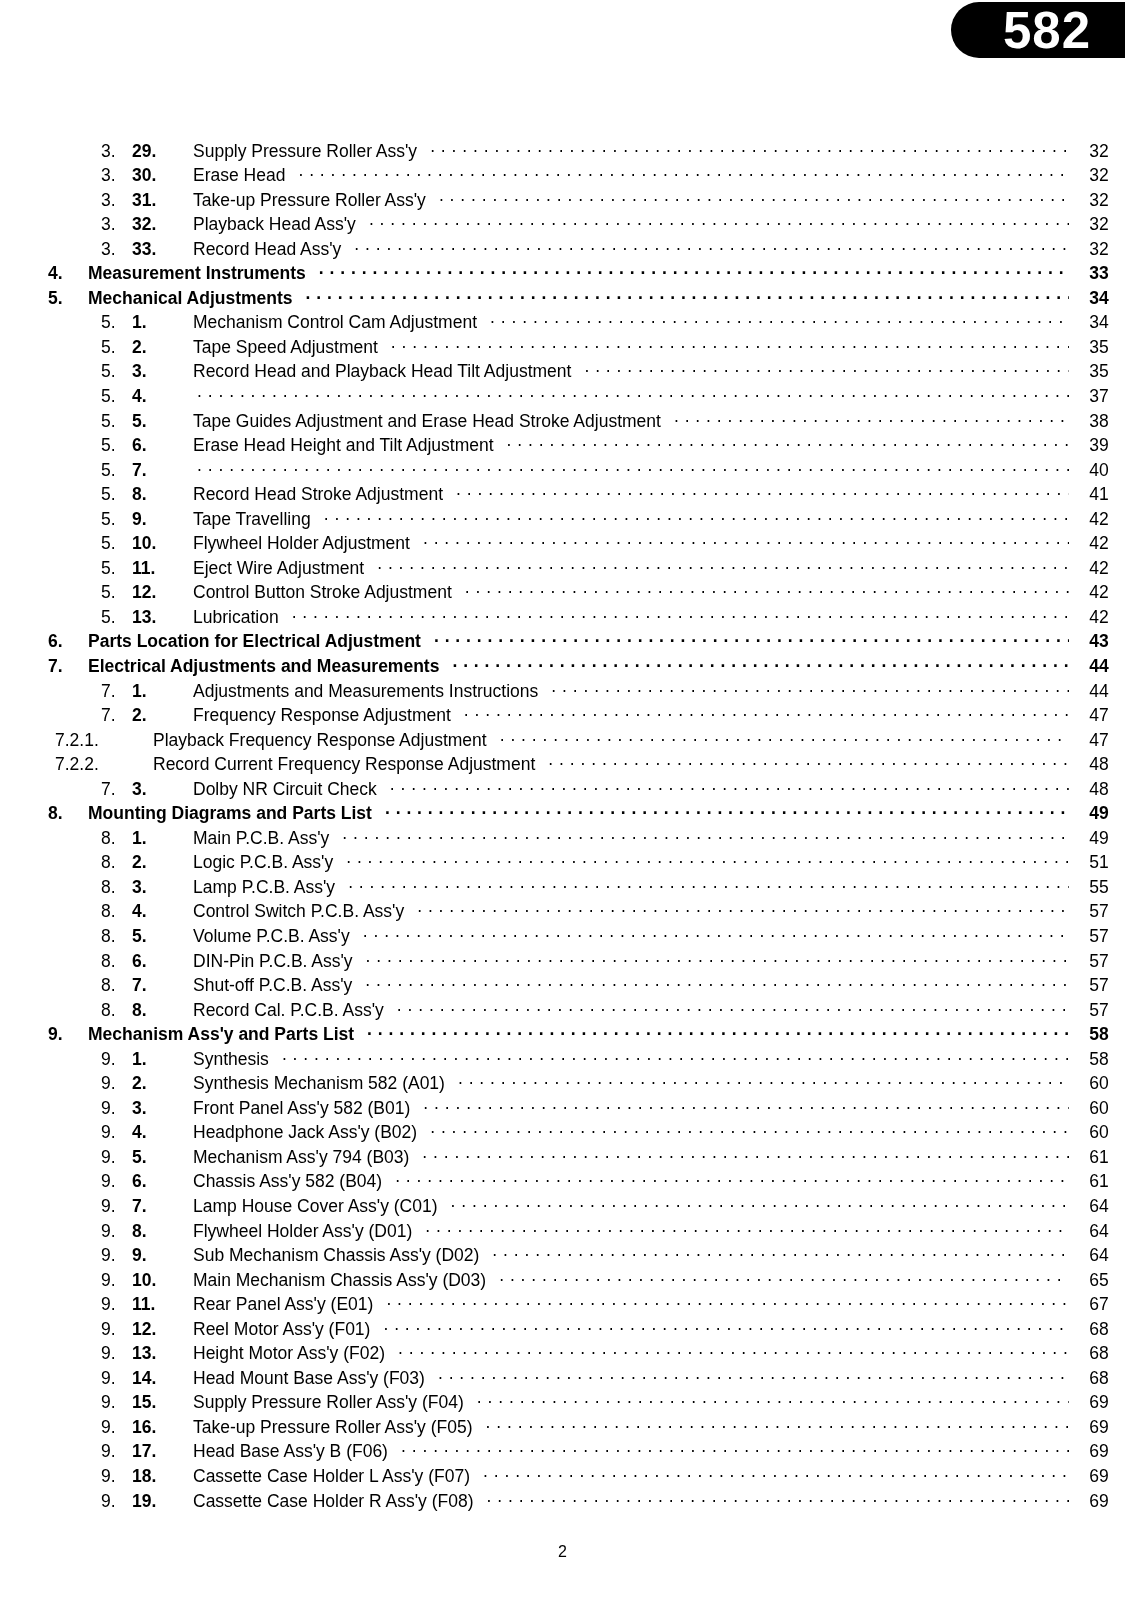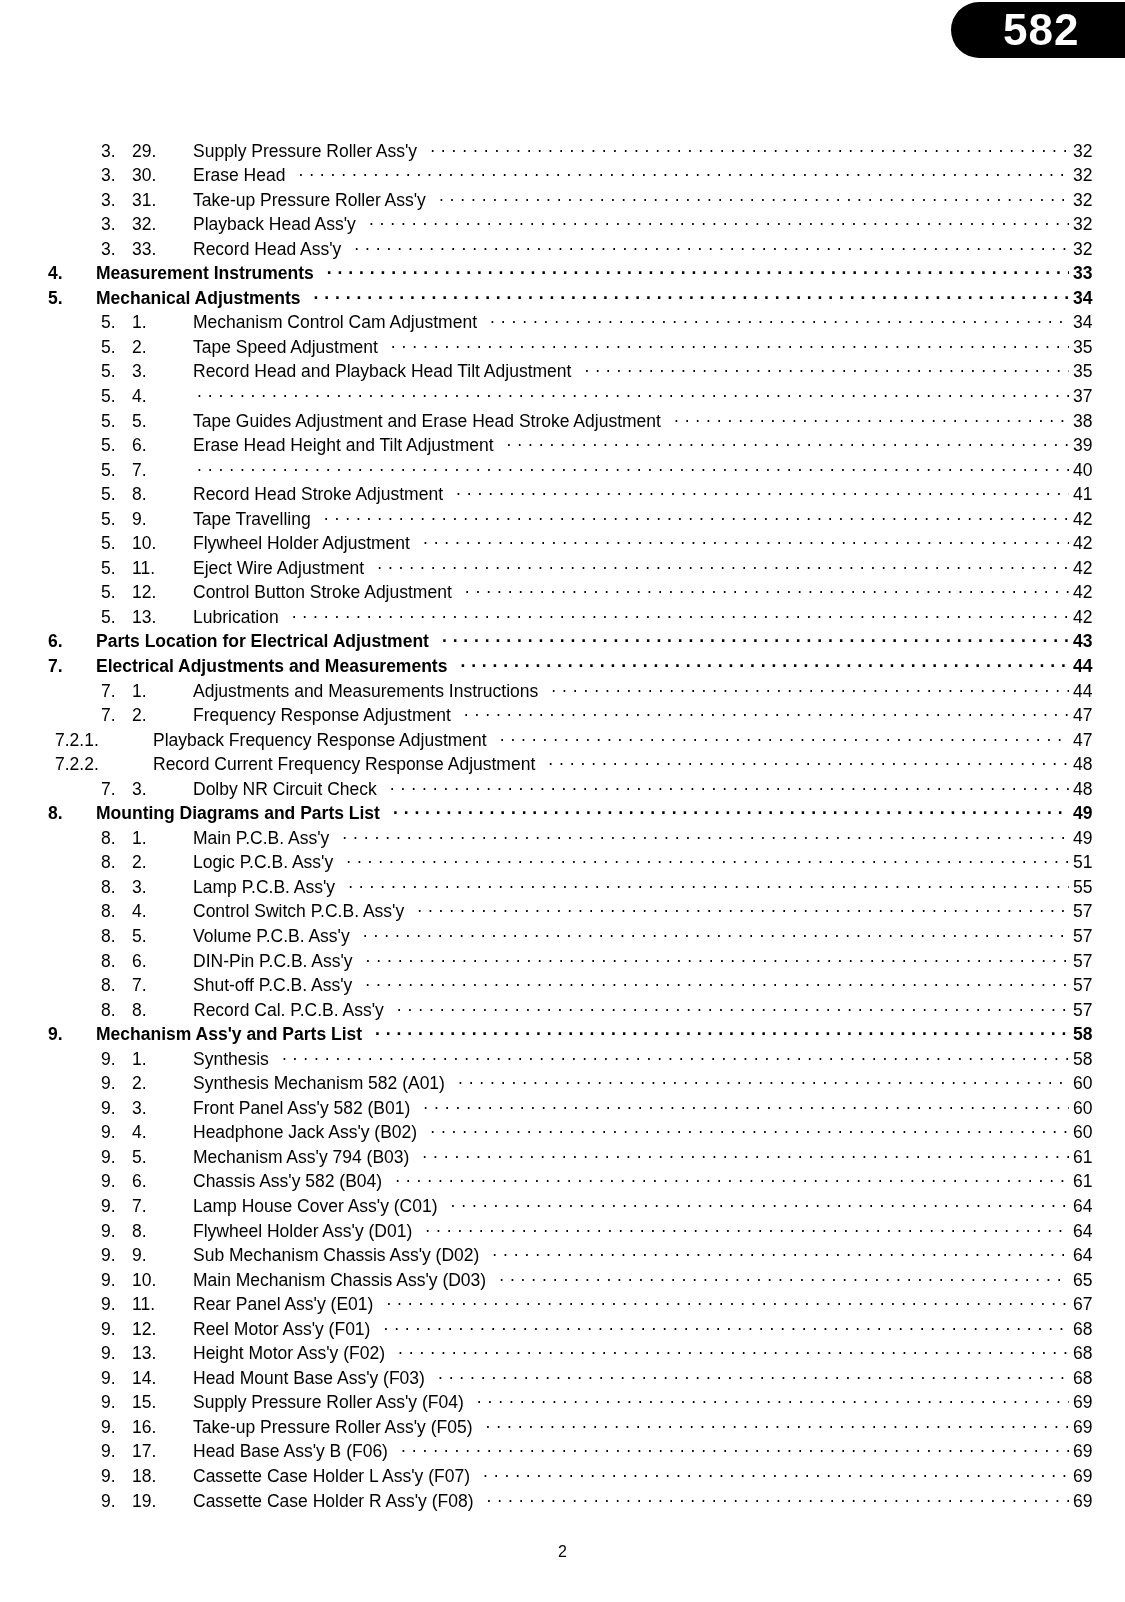--- a/index.html
+++ b/index.html
@@ -28,21 +28,21 @@
     display: flex;
     align-items: center;
     justify-content: flex-start;
     padding-left: 52px;
     box-sizing: border-box;
   }
   .page-tab-number {
     color: #ffffff;
     font-family: "Liberation Sans", sans-serif;
     font-weight: bold;
-    font-size: 44px;
+    font-size: 51px;
     letter-spacing: 1px;
     line-height: 1;
   }
 
   
   .toc {
     position: absolute;
     top: 139px;
     left: 0;
     width: 1125px;
@@ -81,34 +81,34 @@
     position: absolute;
     left: 0;
     bottom: 0;
     letter-spacing: 0.5px;
     font-size: 17.5px;
     white-space: nowrap;
   }
   .pageno {
     flex: 0 0 auto;
     width: 52px;
-    text-align: left;
+    text-align: center;
     padding-right: 0;
   }
 
   
   .lvl1 {
     font-weight: bold;
   }
   .lvl1 .num-a { width: 40px; margin-left: 48px; }
-  .lvl1 .title { margin-left: 8px; }
+  .lvl1 .title { margin-left: 0px; }
 
   
   .lvl2 .num-a { width: 31px; margin-left: 101px; }
-  .lvl2 .num-b { width: 61px; }
+  .lvl2 .num-b { width: 61px; font-weight: bold; }
   .lvl2 .title { margin-left: 0px; }
 
   
   .lvl3 .num-a { width: 98px; margin-left: 55px; }
   .lvl3 .title { margin-left: 0px; }
 
   
   .footer-pageno {
     position: absolute;
     left: 0;

